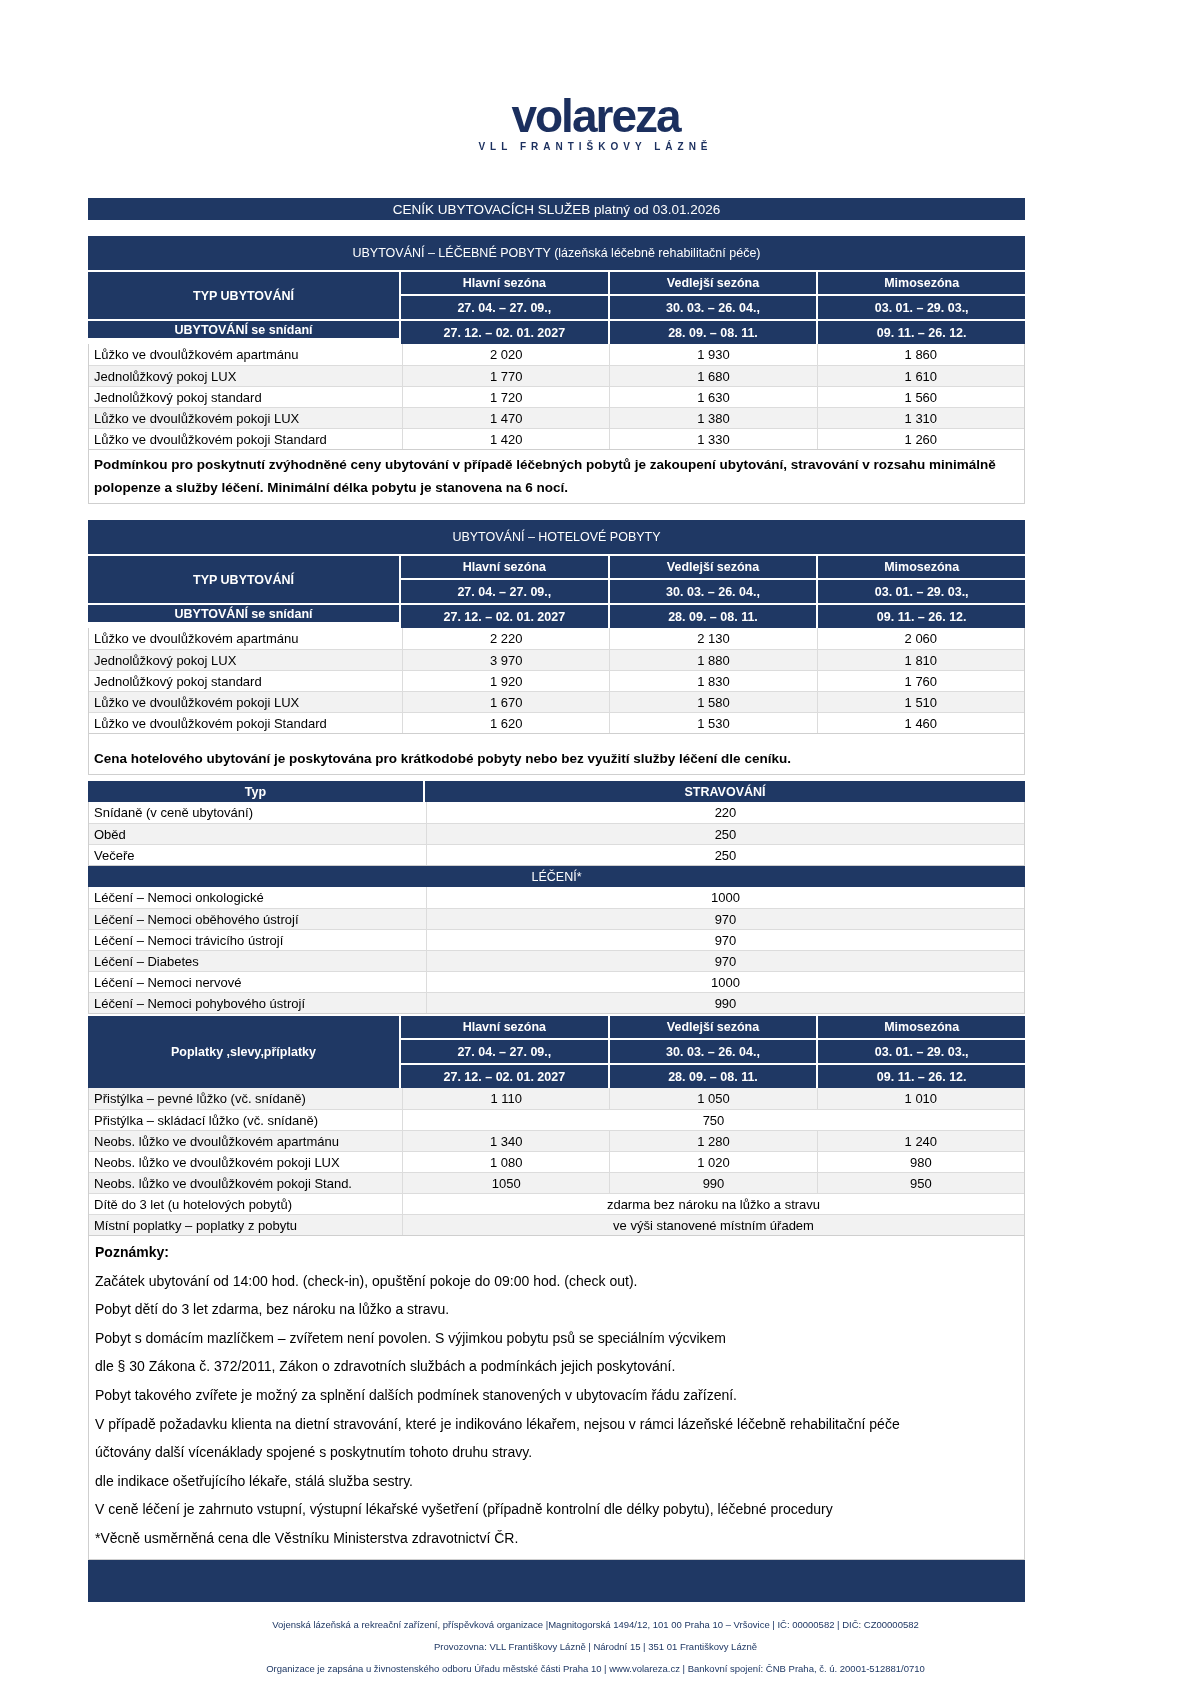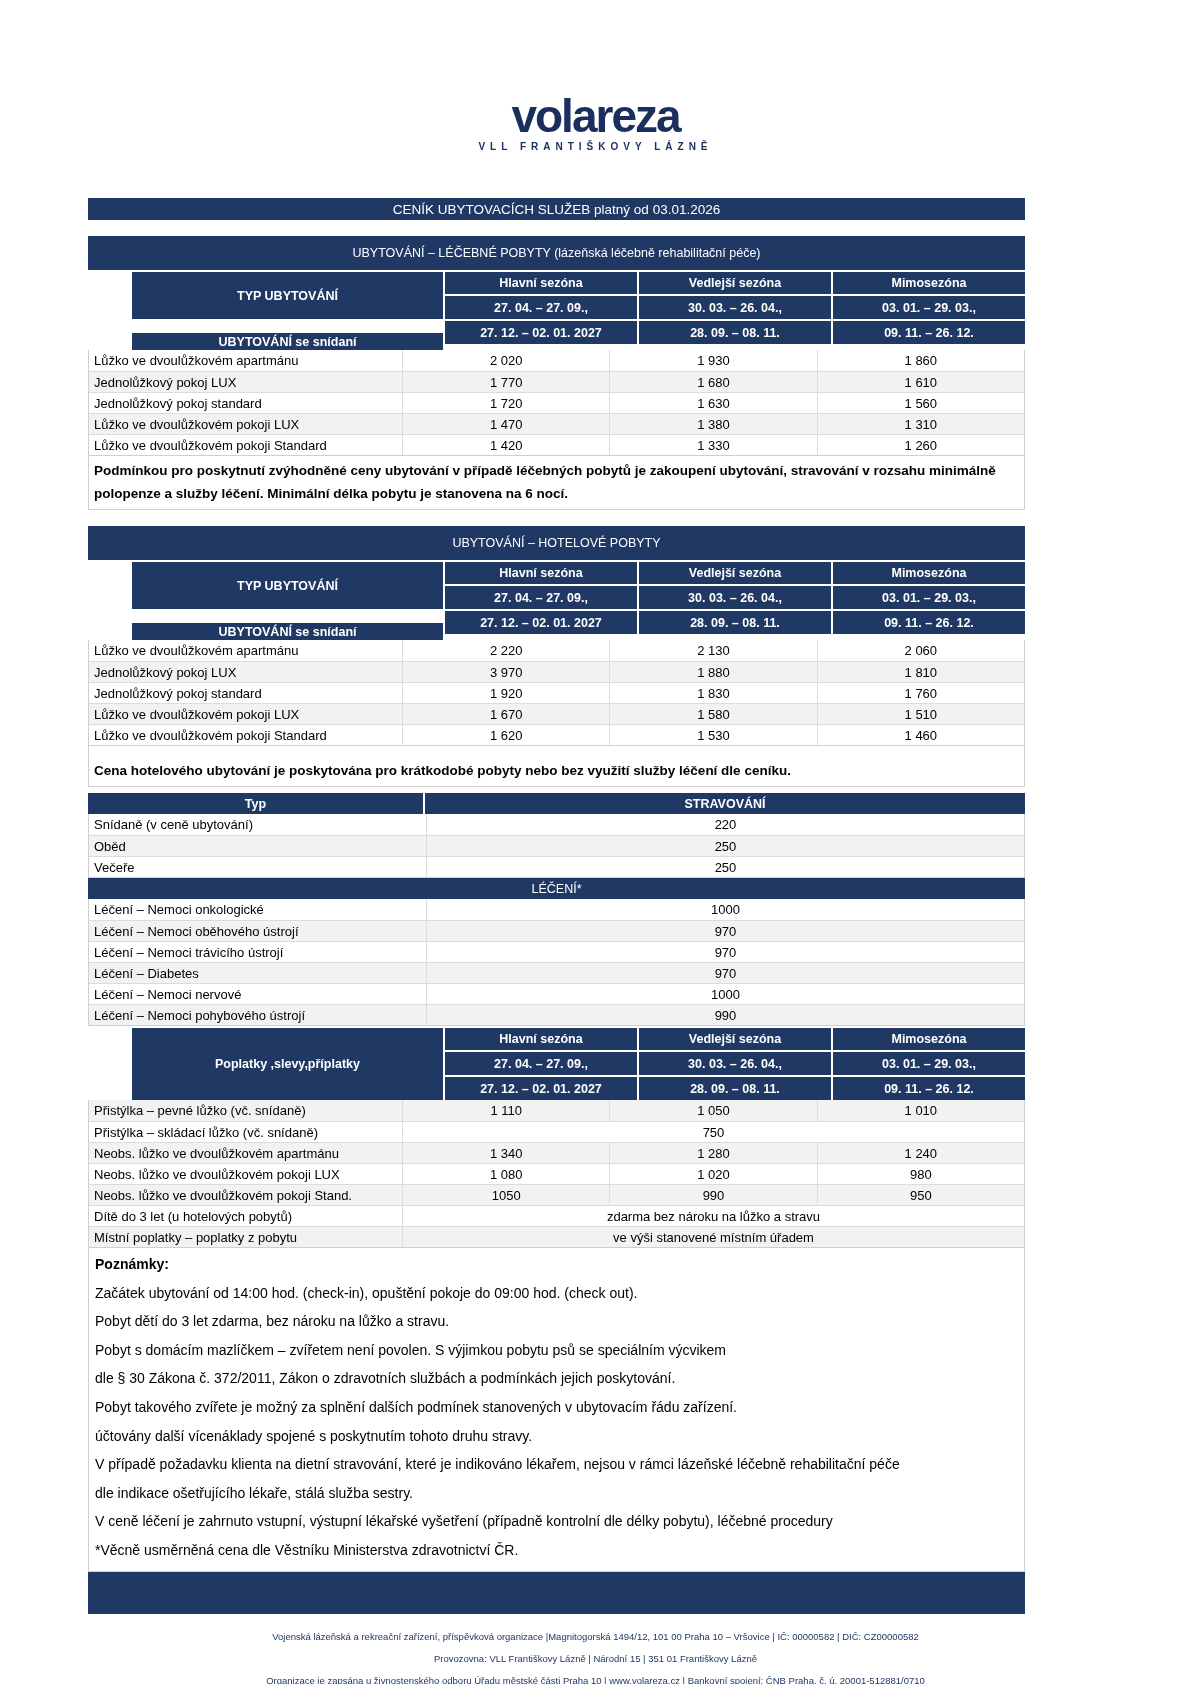--- a/index.html
+++ b/index.html
@@ -21,21 +21,21 @@
   
   .doc { width: 937px; margin-left: 88px; margin-top: 46px; }
   .bar {
     background: #1f3864; color: #fff; font-weight: normal; text-align: center;
     display: flex; align-items: center; justify-content: center;
   }
   .bar.title { height: 22px; font-size: 13.5px; }
   .bar.section { height: 34px; font-size: 12.5px; margin-top: 16px; }
   
   .shead { display: flex; gap: 2px; margin-top: 2px; }
-  .sh-left { width: 311px; display: flex; flex-direction: column; gap: 14px; margin-left: 44px; }
+  .sh-left { width: 311px; display: flex; flex-direction: column; gap: 2px; }
   .sh-col { flex: 1; display: flex; flex-direction: column; gap: 2px; }
   .ncell {
     background: #1f3864; color: #fff; font-weight: bold; font-size: 12.5px;
     display: flex; align-items: center; justify-content: center; text-align: center;
   }
   .type-cell { height: 47px; }
   .bf-cell { height: 17px; }
   .fee-cell { height: 72px; }
   .sname { height: 22px; }
   .sdate { height: 23px; }
@@ -314,22 +314,22 @@
     </div>
   </div>
 
   <div class="notes">
     <div class="ntitle">Poznámky:</div>
     <div>Začátek ubytování od 14:00 hod. (check-in), opuštění pokoje do 09:00 hod. (check out).</div>
     <div>Pobyt dětí do 3 let zdarma, bez nároku na lůžko a stravu.</div>
     <div>Pobyt s domácím mazlíčkem – zvířetem není povolen. S výjimkou pobytu psů se speciálním výcvikem</div>
     <div>dle § 30 Zákona č. 372/2011, Zákon o zdravotních službách a podmínkách jejich poskytování.</div>
     <div>Pobyt takového zvířete je možný za splnění dalších podmínek stanovených v ubytovacím řádu zařízení.</div>
+    <div>V případě požadavku klienta na dietní stravování, které je indikováno lékařem, nejsou v rámci lázeňské léčebně rehabilitační péče</div>
     <div>účtovány další vícenáklady spojené s poskytnutím tohoto druhu stravy.</div>
-    <div>V případě požadavku klienta na dietní stravování, které je indikováno lékařem, nejsou v rámci lázeňské léčebně rehabilitační péče</div>
     <div>dle indikace ošetřujícího lékaře, stálá služba sestry.</div>
     <div>V ceně léčení je zahrnuto vstupní, výstupní lékařské vyšetření (případně kontrolní dle délky pobytu), léčebné procedury</div>
     <div>*Věcně usměrněná cena dle Věstníku Ministerstva zdravotnictví ČR.</div>
   </div>
 
   <div class="bottom-bar"></div>
 </main>
 
 <footer class="footer">
   <div>Vojenská lázeňská a rekreační zařízení, příspěvková organizace |Magnitogorská 1494/12, 101 00 Praha 10 – Vršovice | IČ: 00000582 | DIČ: CZ00000582</div>

